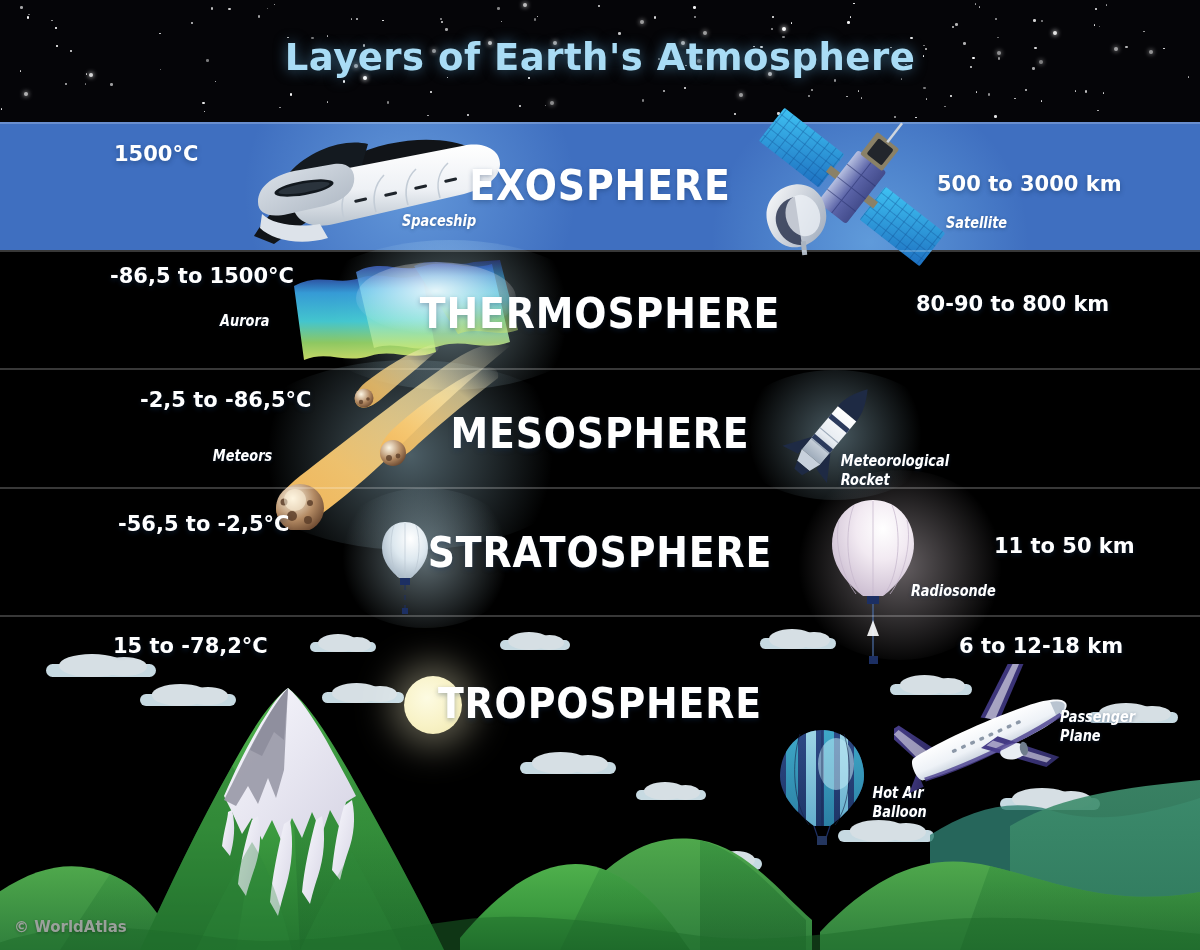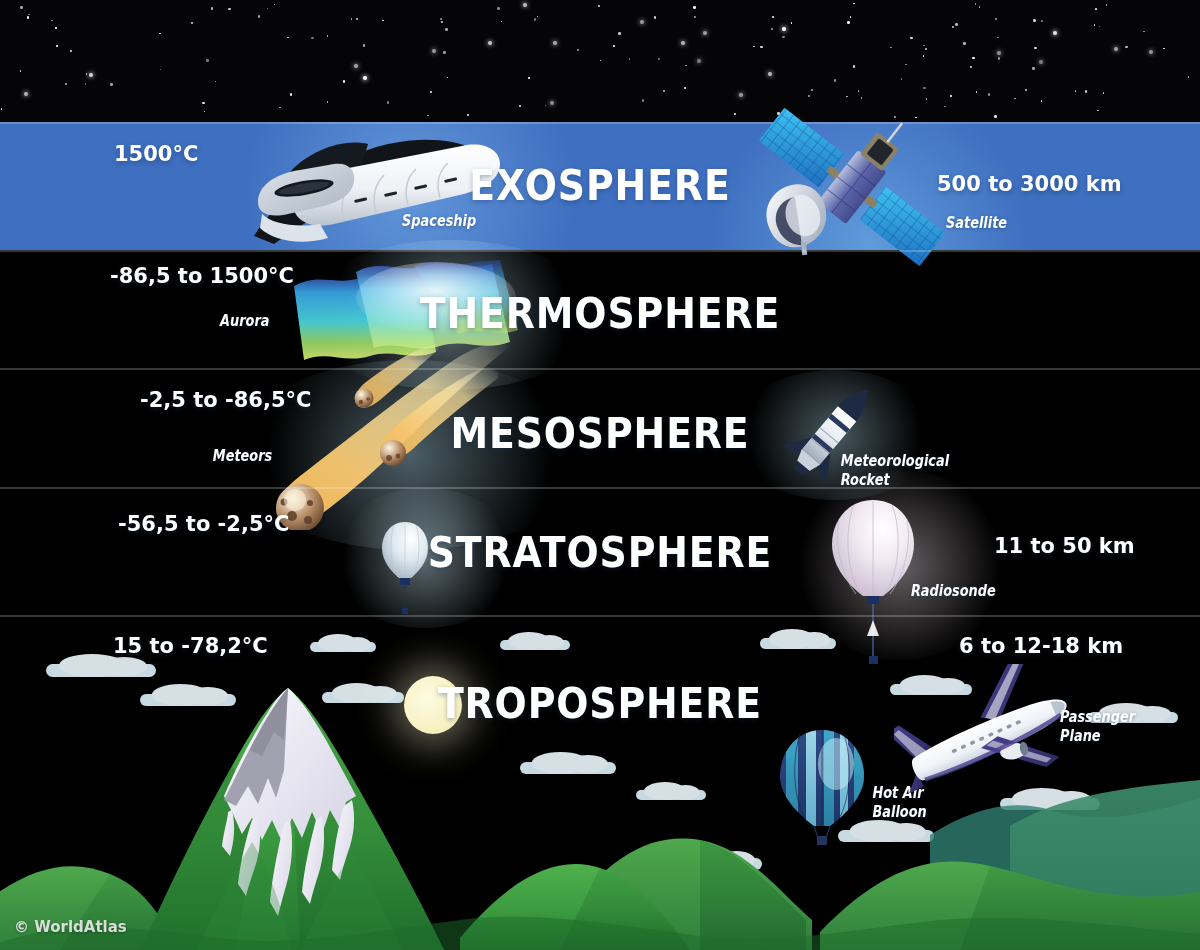--- a/index.html
+++ b/index.html
@@ -70,21 +70,21 @@
     line-height:19px;
     color:#fff;
     text-shadow:0 1px 4px rgba(20,50,90,.45);
     transform:scaleX(.86);
     white-space:pre-line;
   }
   .watermark {
     position:absolute; left:14px; bottom:14px;
     font-family:"DejaVu Sans", sans-serif;
     font-weight:bold; font-size:15px;
-    color:#e5e5e5; opacity:.93;
+    color:#a3a3a3; opacity:.93;
     text-shadow:0 1px 3px rgba(0,0,0,.35);
   }
 
   
   .cloud { position:absolute; background:#ddf2fb; border-radius:40px; opacity:.9; }
   .cloud::before, .cloud::after {
     content:""; position:absolute; background:#eef8fd; border-radius:50%;
   }
   .cloud::before { width:60%; height:180%; left:12%; top:-80%; }
   .cloud::after  { width:42%; height:150%; left:50%; top:-55%; }
@@ -251,20 +251,21 @@
         <div class="star" style="width: 1.6px; height: 1.6px; left: 613.176px; top: 45.46px; opacity: 0.97;"></div>
         <div class="star" style="width: 1.6px; height: 1.6px; left: 599.575px; top: 59.8431px; opacity: 0.94;"></div>
         <div class="star" style="width: 1.6px; height: 1.6px; left: 326.602px; top: 101.375px; opacity: 0.75;"></div>
         <div class="star" style="width: 1.6px; height: 1.6px; left: 266.559px; top: 7.58784px; opacity: 0.46;"></div>
         <div class="star" style="width: 2.6px; height: 2.6px; left: 910.425px; top: 36.5773px; opacity: 0.89;"></div>
         <div class="star" style="width: 1.6px; height: 1.6px; left: 85.5536px; top: 73.4971px; opacity: 0.79;"></div>
         <div class="star" style="width: 1.6px; height: 1.6px; left: 326.876px; top: 35.3114px; opacity: 0.72;"></div>
         <div class="star" style="width: 1.6px; height: 1.6px; left: 28.0361px; top: 13.8219px; opacity: 0.51;"></div>
       </div>
   </div>
+  <div class="title">Layers of Earth's Atmosphere</div>
 
   <div class="band band-exo">
     <div class="glow" style="left:200px;top:-40px;width:420px;height:220px;background:radial-gradient(circle,rgba(150,210,255,.40) 0%,rgba(150,210,255,0) 70%);"></div>
     <div class="glow" style="left:700px;top:-30px;width:340px;height:300px;background:radial-gradient(circle,rgba(140,215,255,.42) 0%,rgba(140,215,255,0) 70%);"></div>
   </div>
   <div class="band-sep" style="top:122px;"></div>
 
   <svg style="position:absolute;left:248px;top:128px;" width="260" height="128" viewBox="0 0 260 128">
     <defs>
       <linearGradient id="shipG" x1="0" y1="0" x2="0" y2="1">
@@ -383,20 +384,21 @@
       </radialGradient>
     </defs>
     <path d="M8 30 C34 16 50 30 74 22 C98 14 112 28 136 18 L150 96 C124 106 108 92 84 100 C58 108 42 94 18 104 Z" fill="url(#auA)" opacity=".92"></path>
     <path d="M70 16 C96 2 114 18 138 10 C164 2 180 16 206 8 L224 86 C196 96 180 82 154 90 C128 98 112 84 88 92 Z" fill="url(#auB)" opacity=".85"></path>
     <path d="M128 10 C150 0 166 12 188 6 L214 4 L232 74 C210 82 194 70 172 78 Z" fill="url(#auA)" opacity=".55"></path>
     <ellipse cx="150" cy="42" rx="80" ry="36" fill="url(#auGlow)"></ellipse>
   </svg>
   <div class="temp-label" style="left:110px;top:264px;">-86,5 to 1500°C</div>
   <div class="layer-name" style="top:288px;">THERMOSPHERE</div>
   <div class="obj-label" style="left:216px;top:312px;">Aurora</div>
+  <div class="alt-label" style="left:916px;top:292px;">80-90 to 800 km</div>
 
   <div class="band-sep" style="top:368px;"></div>
   <div class="glow" style="left:230px;top:360px;width:360px;height:190px;background:radial-gradient(circle,rgba(190,235,255,.40) 0%,rgba(190,235,255,0) 70%);"></div>
 
   <svg style="position:absolute;left:262px;top:340px;" width="290" height="190" viewBox="0 0 290 190">
     <defs>
       <linearGradient id="trailG" x1="1" y1="0" x2="0" y2="1">
         <stop offset="0%" stop-color="#fff8e0" stop-opacity="0"></stop>
         <stop offset="30%" stop-color="#ffe9a8" stop-opacity=".75"></stop>
         <stop offset="70%" stop-color="#f8c870" stop-opacity=".95"></stop>

